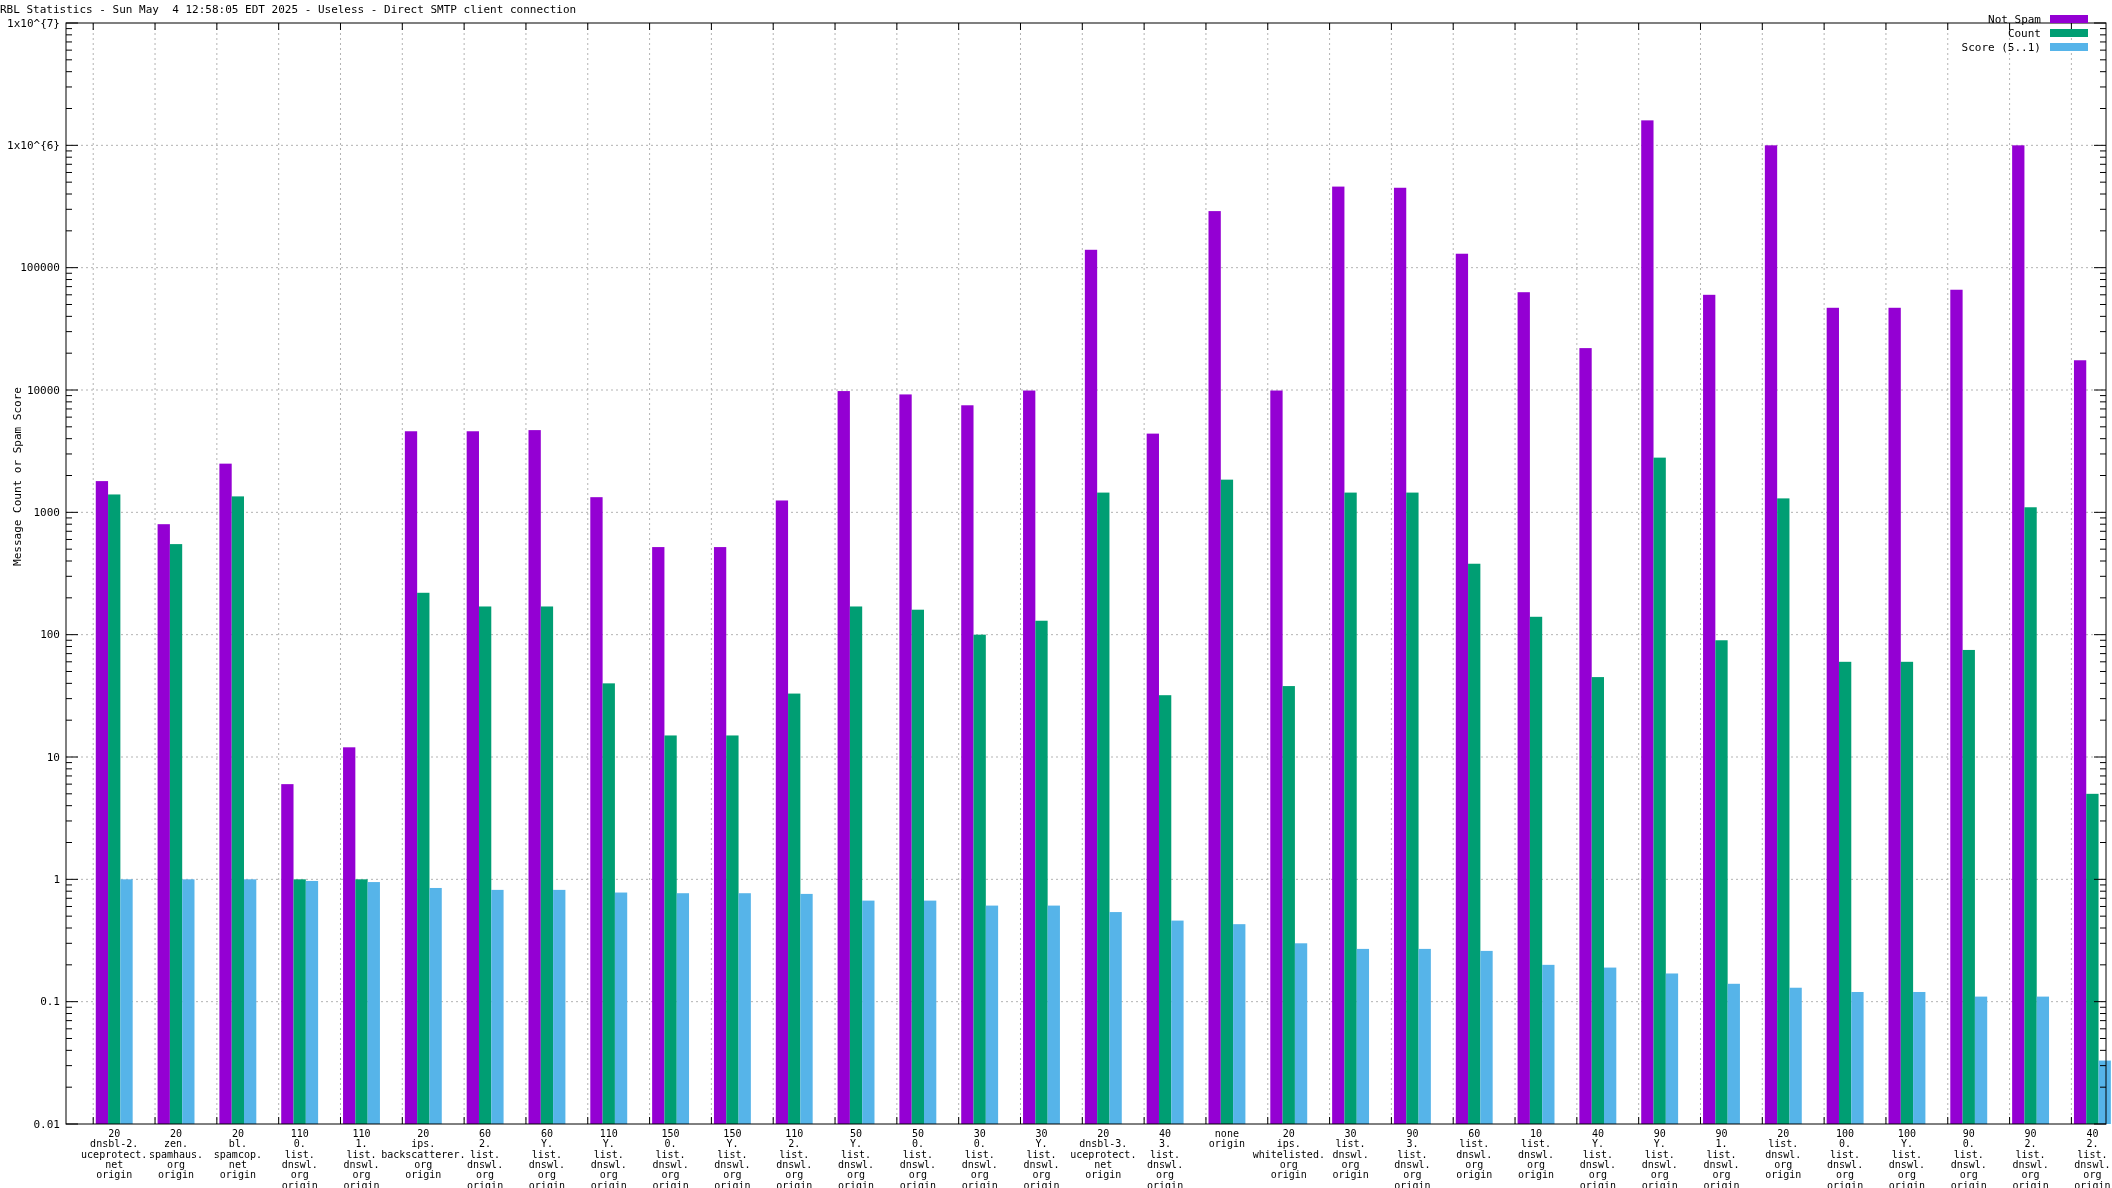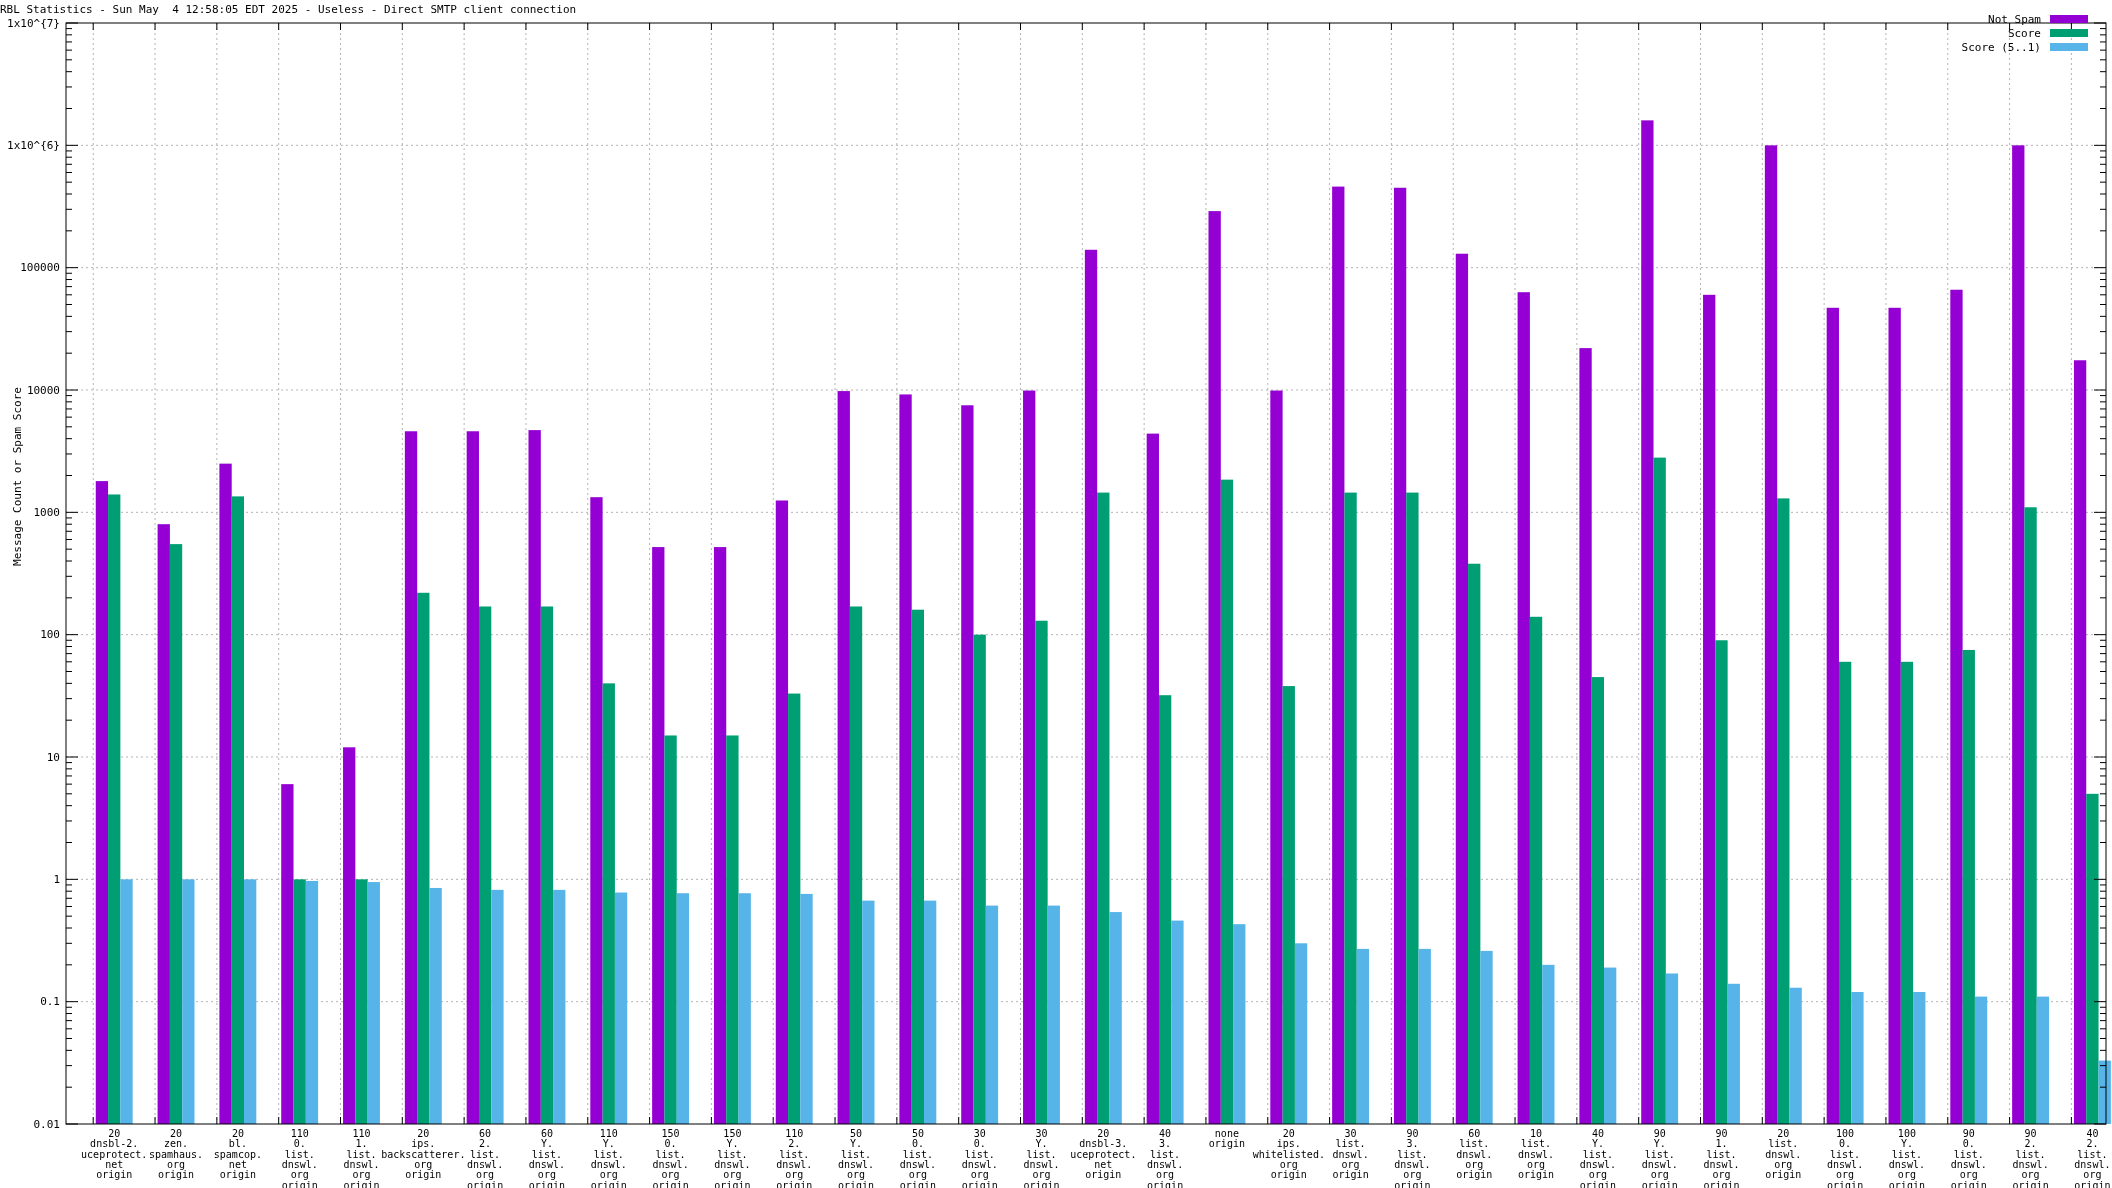--- a/index.html
+++ b/index.html
@@ -598,21 +598,21 @@
       <text x="2092.4" y="1178.2" text-anchor="middle" font-size="10px" font-family="&quot;DejaVu Sans Mono&quot;,&quot;Liberation Mono&quot;,monospace">org</text>
       <text x="2092.4" y="1188.5" text-anchor="middle" font-size="10px" font-family="&quot;DejaVu Sans Mono&quot;,&quot;Liberation Mono&quot;,monospace">origin</text>
     </svg>
 
   <div id="legend">
     <div class="legend-row">
       <span class="legend-label">Not Spam</span>
       <span class="legend-swatch" style="background: rgb(148, 0, 211);"></span>
     </div>
     <div class="legend-row">
-      <span class="legend-label">Score</span>
+      <span class="legend-label">Count</span>
       <span class="legend-swatch" style="background: rgb(0, 158, 115);"></span>
     </div>
     <div class="legend-row">
       <span class="legend-label">Score (5..1)</span>
       <span class="legend-swatch" style="background: rgb(86, 180, 233);"></span>
     </div>
   </div>
 </div>
 
 </body></html>

